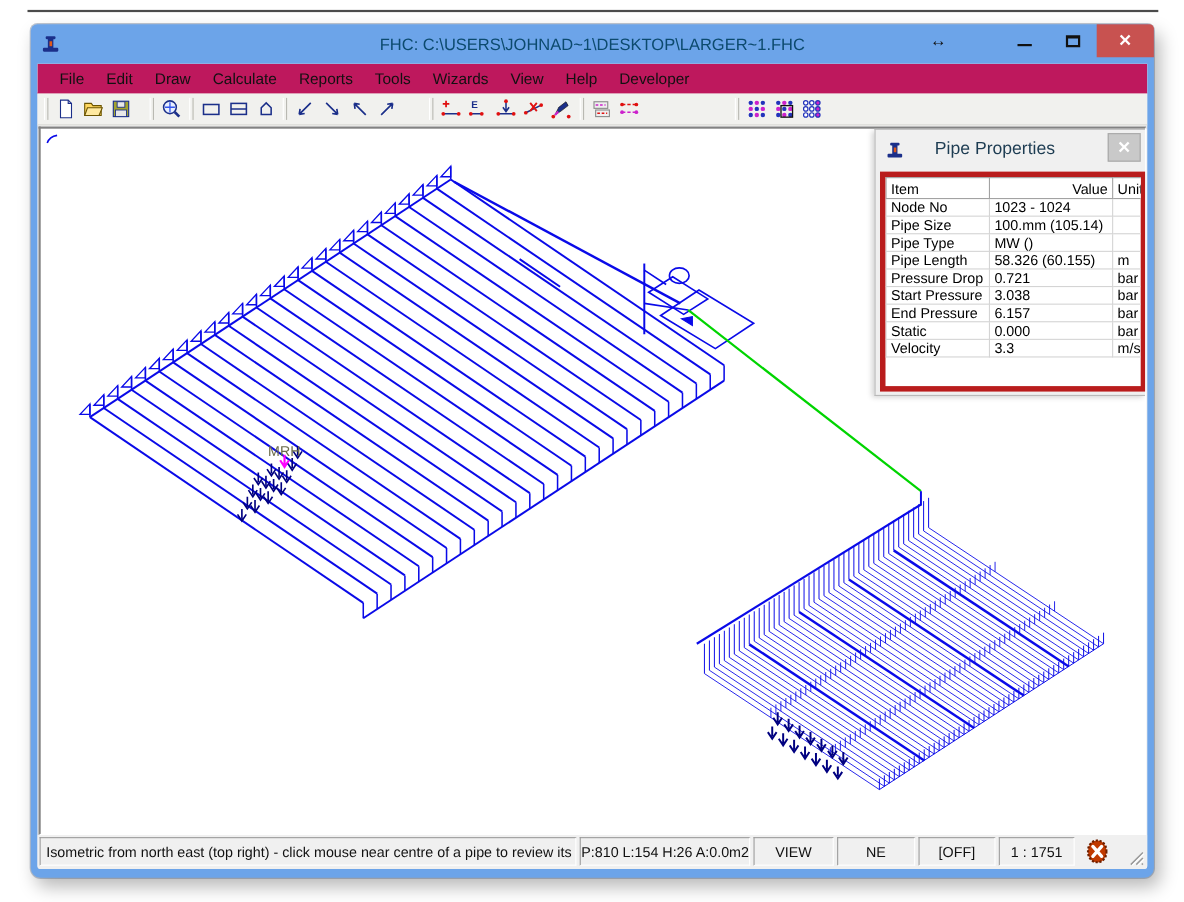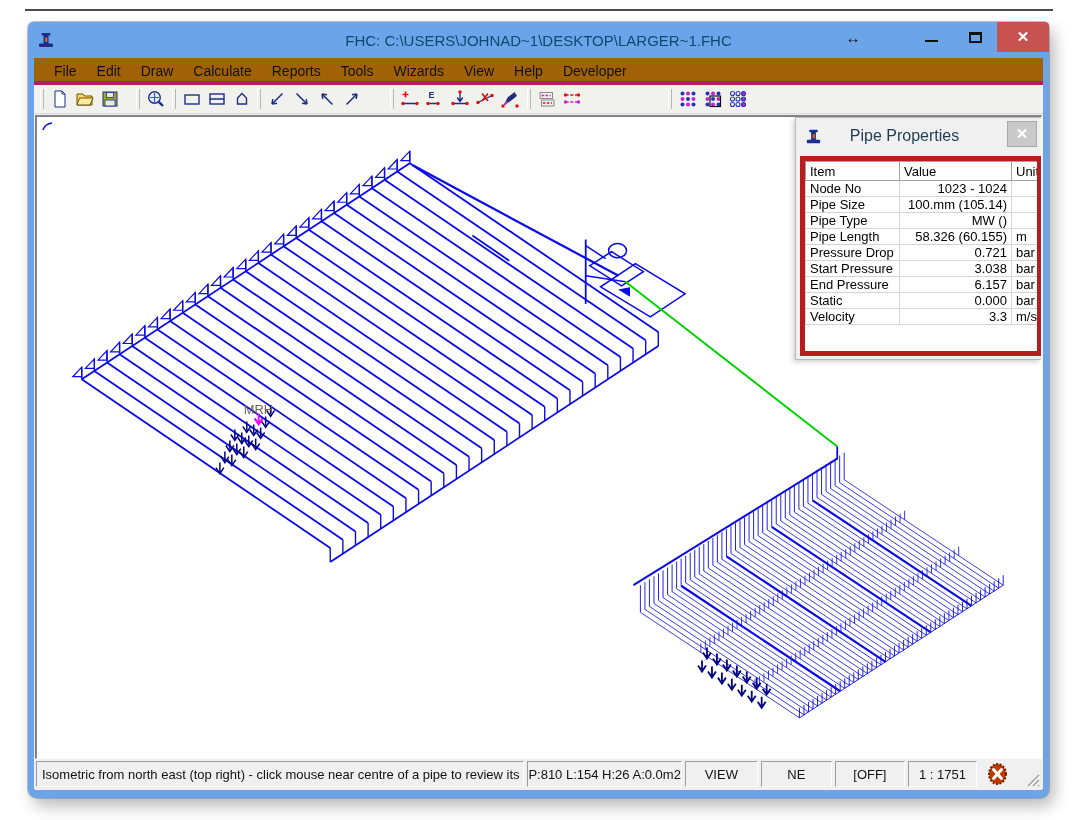--- a/index.html
+++ b/index.html
@@ -16,22 +16,22 @@
   #win-controls { position:absolute; right:0; top:0; height:30px; display:flex; align-items:center; }
   .winbtn { width:44px; height:30px; display:flex; align-items:center; justify-content:center;
             color:#111; font-size:14px; }
   #btn-drag-arrows { width:40px; font-size:15px; }
   #btn-min span { display:block; width:13px; height:2px; background:#111; margin-top:8px; }
   #btn-max span { display:block; width:13px; height:11px; border:2px solid #111; border-top-width:3px; }
   #btn-close { background:#c85250; width:52px; color:#fff; font-size:15px; font-weight:bold; border-radius:0 4px 0 0; }
   
   #content { position:absolute; left:6px; right:6px; top:36px; bottom:8px; background:#f0f0f0;
              display:flex; flex-direction:column; border-radius:0 0 3px 3px; overflow:hidden; }
-  #menu-bar { height:27px; background:#a16207; display:flex; align-items:flex-start; padding-left:10px;
-              border-bottom:4px solid #be185d; flex:0 0 auto; }
+  #menu-bar { height:27px; background:#be185d; display:flex; align-items:flex-end; padding-left:10px;
+              border-bottom:1px solid #be185d; flex:0 0 auto; }
   .menu-item { font-size:14px; color:#111; padding:0 10px; line-height:26px; }
   #toolbar { height:29px; background:#f1f1ee; display:flex; align-items:center;
              border-bottom:1px solid #d9d9d4; flex:0 0 auto; padding-left:4px; }
   .tb-grip { width:4px; height:20px; border-left:1px solid #ffffff; border-right:1px solid #b9b9b2;
              margin:0 3px; }
   .tb-btn { width:25px; height:24px; display:flex; align-items:center; justify-content:center; }
   .tb-btn svg { width:20px; height:20px; }
   
   #canvas-wrap { flex:1 1 auto; position:relative; background:#fff; margin:1px 1px 0 1px;
                  border-top:2px solid #828282; border-left:2px solid #828282;
@@ -44,24 +44,24 @@
   #panel-icon { width:19px; height:19px; margin-left:8px; }
   #panel-title { position:absolute; left:0; right:28px; text-align:center; font-size:16px; color:#1d3c52; }
   #panel-close { position:absolute; right:4px; top:3px; width:30px; height:26px; background:#c9c9c9;
                  border:1px solid #a8a8a8; color:#fff; font-size:15px; font-weight:bold;
                  display:flex; align-items:center; justify-content:center; }
   #panel-table { position:absolute; left:4px; top:38px; width:242px; height:200px; background:#fff;
                  border:5px solid #b91c1c; overflow:hidden; font-size:13px; }
   #panel-table table { border-collapse:collapse; width:250px; table-layout:fixed; }
   #panel-table th { font-weight:normal; background:#fff; border:1px solid #a2a2a2; height:19px;
                     padding:0 4px; text-align:left; }
-  #panel-table th.num { text-align:left; }
+  #panel-table th.num { text-align:right; }
   #panel-table td { border:1px solid #d4d4d4; border-top:none; height:16px; padding:0 4px;
                     white-space:nowrap; overflow:hidden; }
-  #panel-table td.val { text-align:right; }
+  #panel-table td.val { text-align:left; }
   col.c-item{width:94px;} col.c-val{width:112px;} col.c-unit{width:44px;}
   
   #status-bar { flex:0 0 31px; background:#f0f0f0; display:flex; align-items:stretch;
                 padding:2px 2px 3px 2px; gap:3px; }
   .status-cell { border:1px solid; border-color:#9c9c9c #ffffff #ffffff #9c9c9c; background:#f0f0f0;
                  font-size:13px; color:#111; display:flex; align-items:center; justify-content:center;
                  white-space:nowrap; overflow:hidden; }
   #status-msg { flex:1 1 auto; justify-content:flex-start; padding-left:5px; }
   #status-tail { display:flex; align-items:center; width:62px; position:relative; }
   #calc-icon { width:19px; height:22px; margin-left:8px; }

